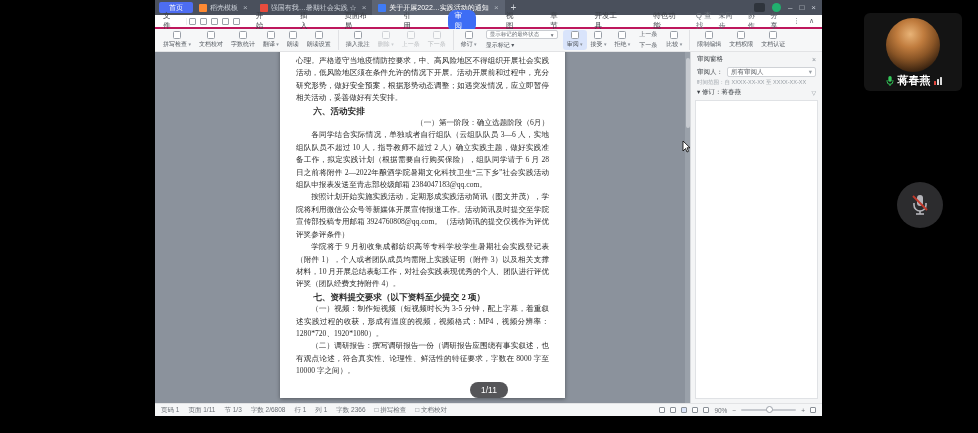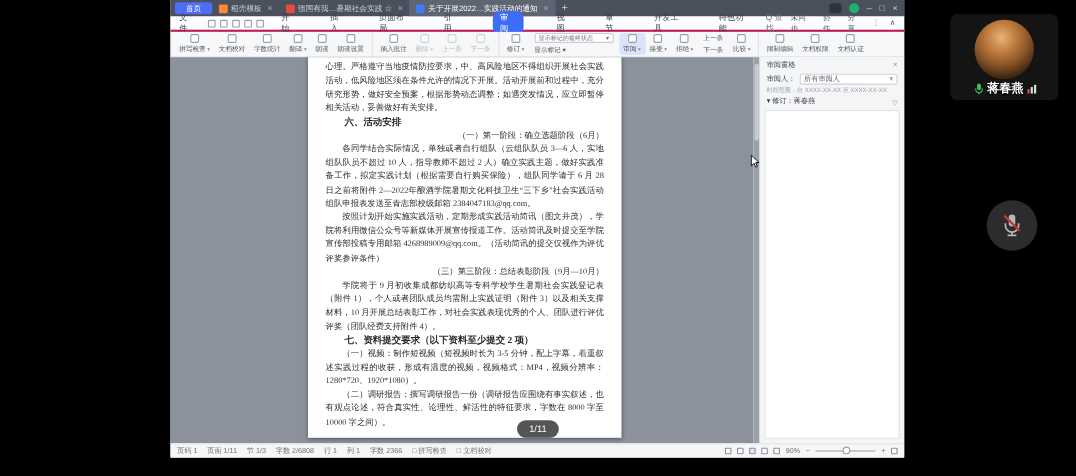--- a/index.html
+++ b/index.html
@@ -324,23 +324,22 @@
 
             <p class="body">心理。严格遵守当地疫情防控要求，中、高风险地区不得组织开展社会实践活动，低风险地区须在条件允许的情况下开展。活动开展前和过程中，充分研究形势，做好安全预案，根据形势动态调整；如遇突发情况，应立即暂停相关活动，妥善做好有关安排。</p>
 
             <p class="h1">六、活动安排</p>
 
             <p class="sub">（一）第一阶段：确立选题阶段（6月）</p>
 
             <p class="body ind">各同学结合实际情况，单独或者自行组队（云组队队员 3—6 人，实地组队队员不超过 10 人，指导教师不超过 2 人）确立实践主题，做好实践准备工作，拟定实践计划（根据需要自行购买保险），组队同学请于 6 月 28 日之前将附件 2—2022年酿酒学院暑期文化科技卫生“三下乡”社会实践活动组队申报表发送至青志部校级邮箱 2384047183@qq.com。</p>
 
 
-            <p class="body ind">按照计划开始实施实践活动，定期形成实践活动简讯（图文并茂），学院将利用微信公众号等新媒体开展宣传报道工作。活动简讯及时提交至学院宣传部投稿专用邮箱 4268989009@qq.com。（活动简讯的提交仅视作为评优评奖参评条件）</p>
-
-            <p class="sub">（三）第三阶段：总结表彰阶段（9月—10月）</p>
+            <p class="body ind">按照计划开始实施实践活动，定期形成实践活动简讯（图文并茂），学院将利用微信公众号等新媒体开展宣传报道工作。活动简讯及时提交至学院宣传部投稿专用邮箱 3924760808@qq.com。（活动简讯的提交仅视作为评优评奖参评条件）</p>
+
 
             <p class="body ind">学院将于 9 月初收集成都纺织高等专科学校学生暑期社会实践登记表（附件 1），个人或者团队成员均需附上实践证明（附件 3）以及相关支撑材料，10 月开展总结表彰工作，对社会实践表现优秀的个人、团队进行评优评奖（团队经费支持附件 4）。</p>
 
             <p class="h1">七、资料提交要求（以下资料至少提交 2 项）</p>
 
             <p class="body ind">（一）视频：制作短视频（短视频时长为 3-5 分钟，配上字幕，着重叙述实践过程的收获，形成有温度的视频，视频格式：MP4，视频分辨率：1280*720、1920*1080）。</p>
 
             <p class="body ind">（二）调研报告：撰写调研报告一份（调研报告应围绕有事实叙述，也有观点论述，符合真实性、论理性、鲜活性的特征要求，字数在 8000 字至 10000 字之间）。</p>
 
         </div>

